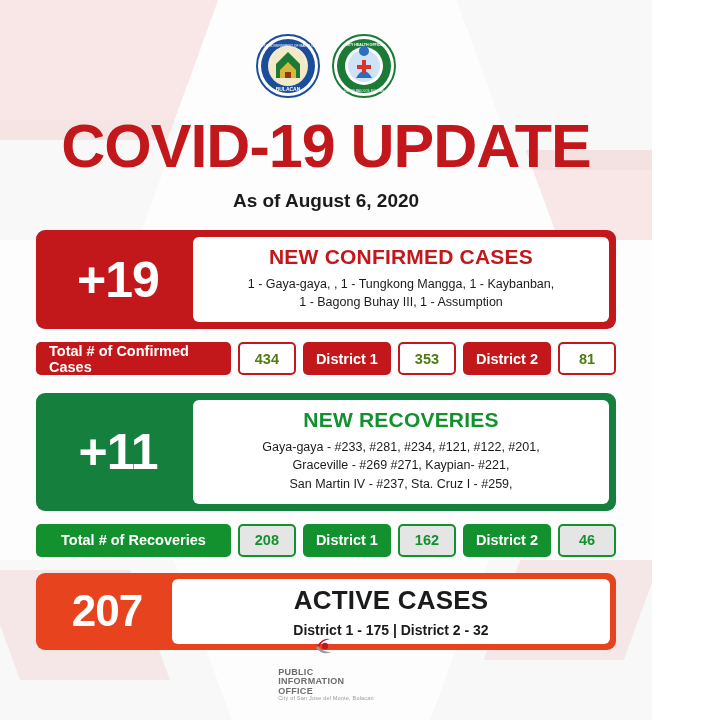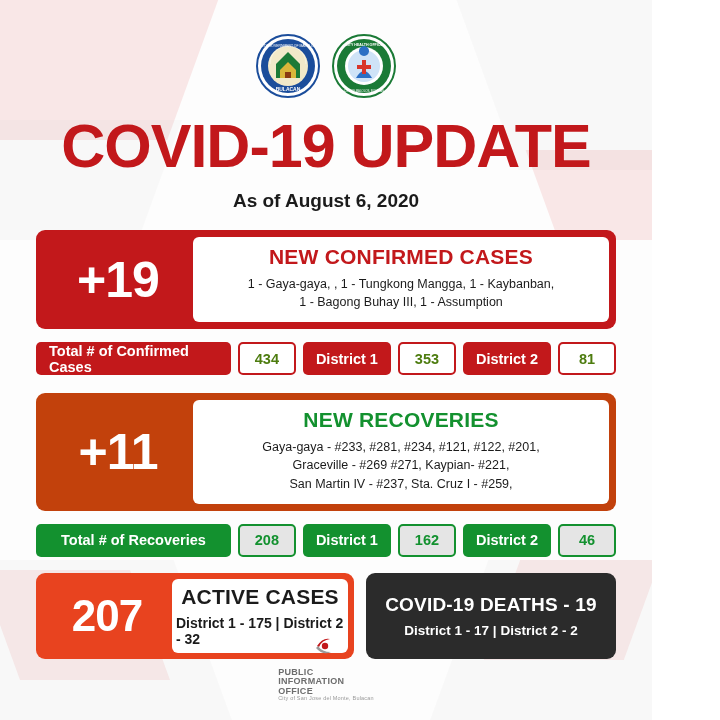--- a/index.html
+++ b/index.html
@@ -54,21 +54,21 @@
 
   
   .panel {
     display: flex;
     align-items: stretch;
     border-radius: 9px;
     overflow: hidden;
     margin-top: 18px;
   }
   .panel-red { background: #c2181b; padding: 7px; }
-  .panel-green { background: #c2410c; padding: 7px; }
+  .panel-green { background: #15803d; padding: 7px; }
 
   .big-num {
     flex: 0 0 150px;
     display: flex; align-items: center; justify-content: center;
     color: #ffffff;
     font-size: 50px;
     font-weight: bold;
     letter-spacing: -1px;
   }
   .panel-body {
@@ -123,21 +123,21 @@
   .active-num {
     flex: 0 0 130px;
     display: flex; align-items: center; justify-content: center;
     color: #fff; font-size: 44px; font-weight: bold; letter-spacing: -1px;
   }
   .active-body {
     flex: 1; background: #fff; border-radius: 6px;
     display: flex; flex-direction: column; align-items: center; justify-content: center;
     padding: 6px 4px;
   }
-  .active-title { font-size: 21px; font-weight: bold; color: #1b1b1b; letter-spacing: 0.2px; }
+  .active-title { font-size: 26px; font-weight: bold; color: #1b1b1b; letter-spacing: 0.2px; }
   .active-sub { font-size: 14px; font-weight: bold; color: #1b1b1b; margin-top: 6px; }
 
   .deaths-panel {
     flex: 1 1 44%;
     background: #2b2b2b;
     border-radius: 9px;
     display: flex; flex-direction: column; align-items: center; justify-content: center;
     color: #fff;
     padding: 8px;
   }
@@ -247,24 +247,20 @@
     </div>
 
     <div class="bottom-row">
       <div class="active-panel">
         <div class="active-num">207</div>
         <div class="active-body">
           <div class="active-title">ACTIVE CASES</div>
           <div class="active-sub">District 1 - 175 | District 2 - 32</div>
         </div>
       </div>
-      <div class="deaths-panel">
-        <div class="deaths-title">COVID-19 DEATHS - 19</div>
-        <div class="deaths-sub">District 1 - 17 | District 2 - 2</div>
-      </div>
     </div>
 
   </div>
 
   <div class="footer">
     <div>
       <svg width="26" height="22" viewBox="0 0 26 22">
         <path d="M4 11 q6 -9 13 -7 q-8 1 -11 8 Z" fill="#c2181b"></path>
         <path d="M3 13 q7 8 15 4 q-9 0 -13 -6 Z" fill="#9a9a9a"></path>
         <circle cx="12" cy="11" r="3.2" fill="#c2181b"></circle>

